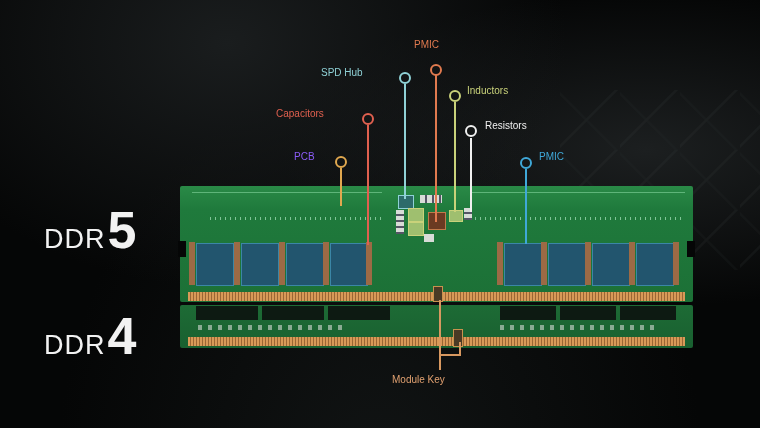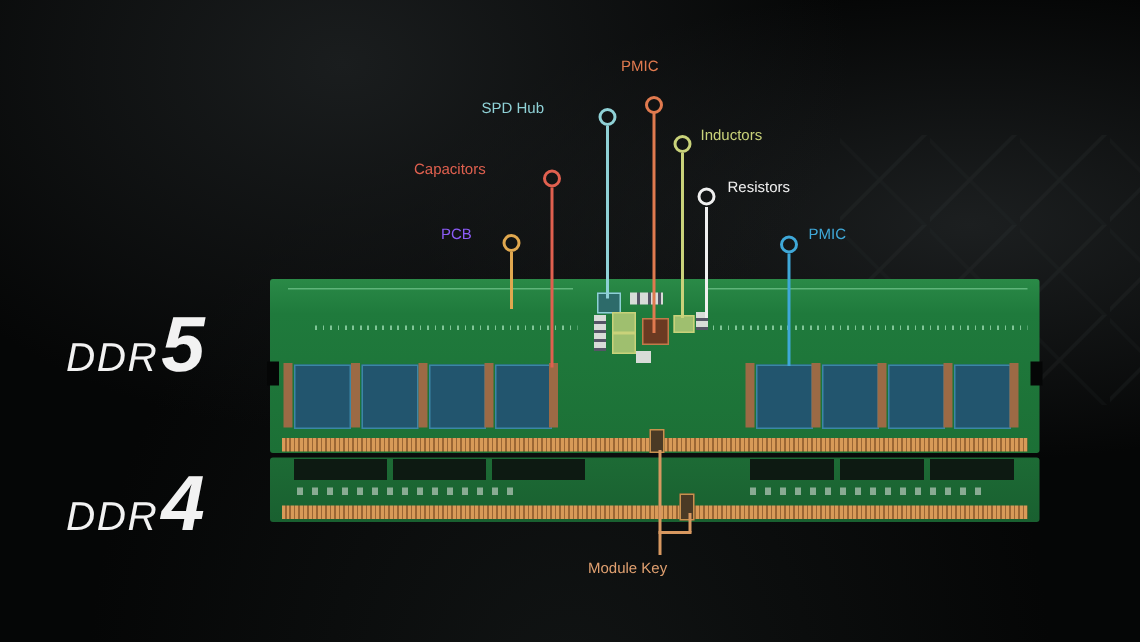--- a/index.html
+++ b/index.html
@@ -6,21 +6,21 @@
   body{width:760px;height:428px;position:relative;overflow:hidden;font-family:"Liberation Sans","DejaVu Sans",sans-serif;}
   .bg{position:absolute;inset:0;background:
       radial-gradient(ellipse at 30% 10%, #1a1d1e 0%, rgba(10,12,12,0) 45%),
       radial-gradient(ellipse at 85% 35%, #1c1f20 0%, rgba(10,12,12,0) 40%),
       radial-gradient(ellipse at 50% 110%, #111414 0%, #050606 60%);}
   .grid{position:absolute;right:0;top:90px;width:200px;height:180px;opacity:.18;
       background:
       linear-gradient(135deg, transparent 45%, #3a4040 46%, #3a4040 48%, transparent 49%),
       linear-gradient(45deg, transparent 45%, #2a3030 46%, #2a3030 48%, transparent 49%);
       background-size:60px 60px;}
-  .ddr-label{position:absolute;color:#f2f2f2;font-style:italic;white-space:nowrap;}
+  .ddr-label{position:absolute;color:#f2f2f2;white-space:nowrap;}
   .ddr-label .pre{font-size:27px;letter-spacing:1px;font-weight:400;}
   .ddr-label .num{font-size:52px;font-weight:700;margin-left:2px;}
   .module{position:absolute;left:180px;width:513px;background:#1f7a3c;border-radius:2px;}
   .ddr5{top:186px;height:116px;background:linear-gradient(#2a8a47,#1f7a3c 20%,#1c7036);}
   .ddr4{top:305px;height:43px;background:linear-gradient(#1d6b35,#196030);}
   .notch-l,.notch-r{position:absolute;width:8px;height:16px;background:#050606;}
   .pins{position:absolute;left:8px;right:8px;height:9px;
       background:repeating-linear-gradient(90deg,#d89a58 0 2px,#9b6634 2px 3px);}
   .keygap{position:absolute;width:8px;height:11px;background:#4a3a25;border:1px solid #c8924e;}
   .dram{position:absolute;top:243px;width:36px;height:41px;background:#22556e;border:1px solid #3b86a6;}

